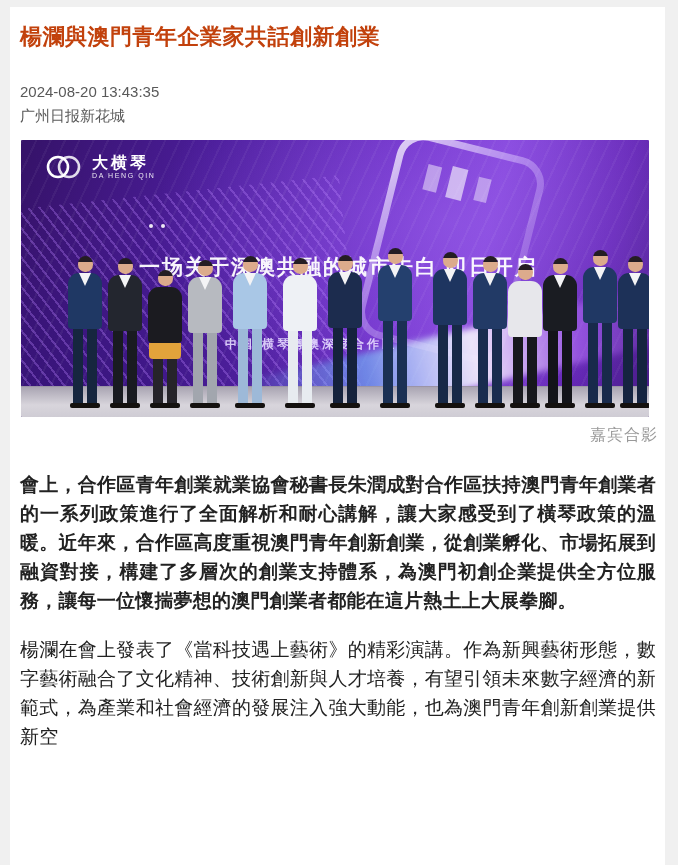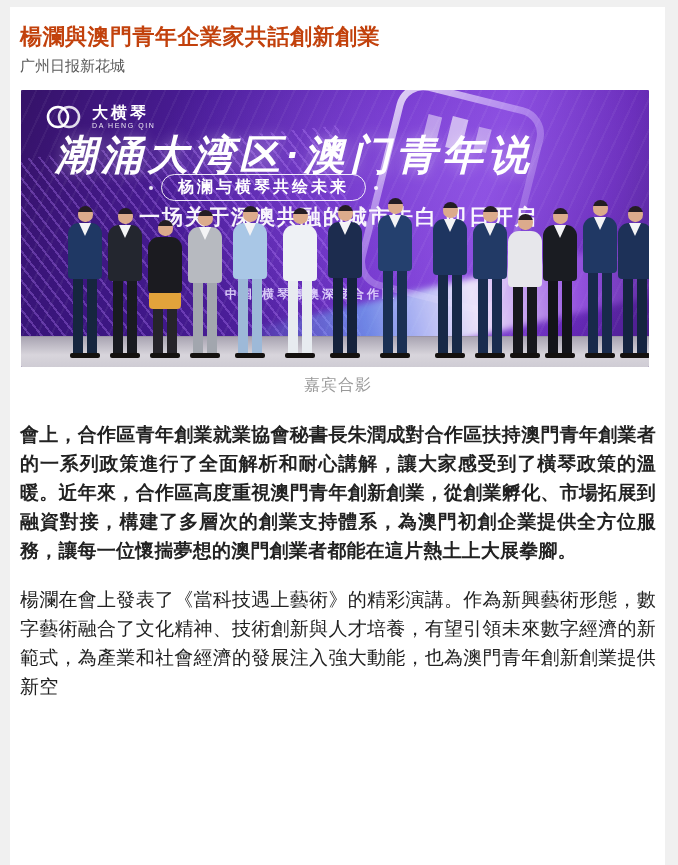--- a/index.html
+++ b/index.html
@@ -102,31 +102,32 @@
   .p-torso{width:34px;flex:0 0 56px;border-radius:11px 11px 4px 4px;margin-top:1px;position:relative;}
   .p-shirt{
     position:absolute;top:0;left:50%;transform:translateX(-50%);
     width:0;height:0;border-left:6px solid transparent;border-right:6px solid transparent;
     border-top:13px solid #f4f4f6;
   }
   .p-skirt{width:32px;flex:0 0 16px;border-radius:0 0 4px 4px;}
   .p-legs{width:24px;flex:1 1 auto;}
   .p-shoes{width:30px;flex:0 0 5px;border-radius:2px;background:#14110f;}
   figcaption{
-    margin-top:9px;text-align:center;
+    margin-top:9px;text-align:right;
     font-size:16px;line-height:18px;color:#999999;letter-spacing:1px;
   }
 </style>
 </head>
 <body>
 
 <div class="card">
 
   <h1 class="title">楊瀾與澳門青年企業家共話創新創業</h1>
 
+  <div class="meta-time">2024-08-20 13:43:35</div>
   <div class="meta-source">广州日报新花城</div>
 
 
   <figure>
     <div class="photo">
 
       <div class="streak-fan"></div>
       <div class="beam"></div>
 
       <svg class="phone" viewBox="0 0 160 220">
@@ -147,25 +148,23 @@
         <svg viewBox="0 0 42 30">
           <circle cx="15" cy="15" r="10" fill="none" stroke="#ffffff" stroke-width="2.6"></circle>
           <circle cx="26" cy="15" r="10" fill="none" stroke="#ffffff" stroke-width="2.6" opacity="0.85"></circle>
         </svg>
         <div>
           <div class="logo-cn">大横琴</div>
           <div class="logo-en">DA HENG QIN</div>
         </div>
       </div>
 
-      <div class="headline">潮涌大湾区·澳门青年说</div>
 
       <div class="subtitle-row">
         <span class="sub-dot"></span>
-        <span class="subtitle">杨澜与横琴共绘未来</span>
         <span class="sub-dot"></span>
       </div>
 
       <div class="tagline">一场关于深澳共融的城市告白 即日开启</div>
 
       <div class="fineprint">中国·横琴粤澳深度合作区</div>
 
       <div class="floor"></div>
       <div class="people-row">
           <div class="person" style="left: 46px; height: 152px;">

